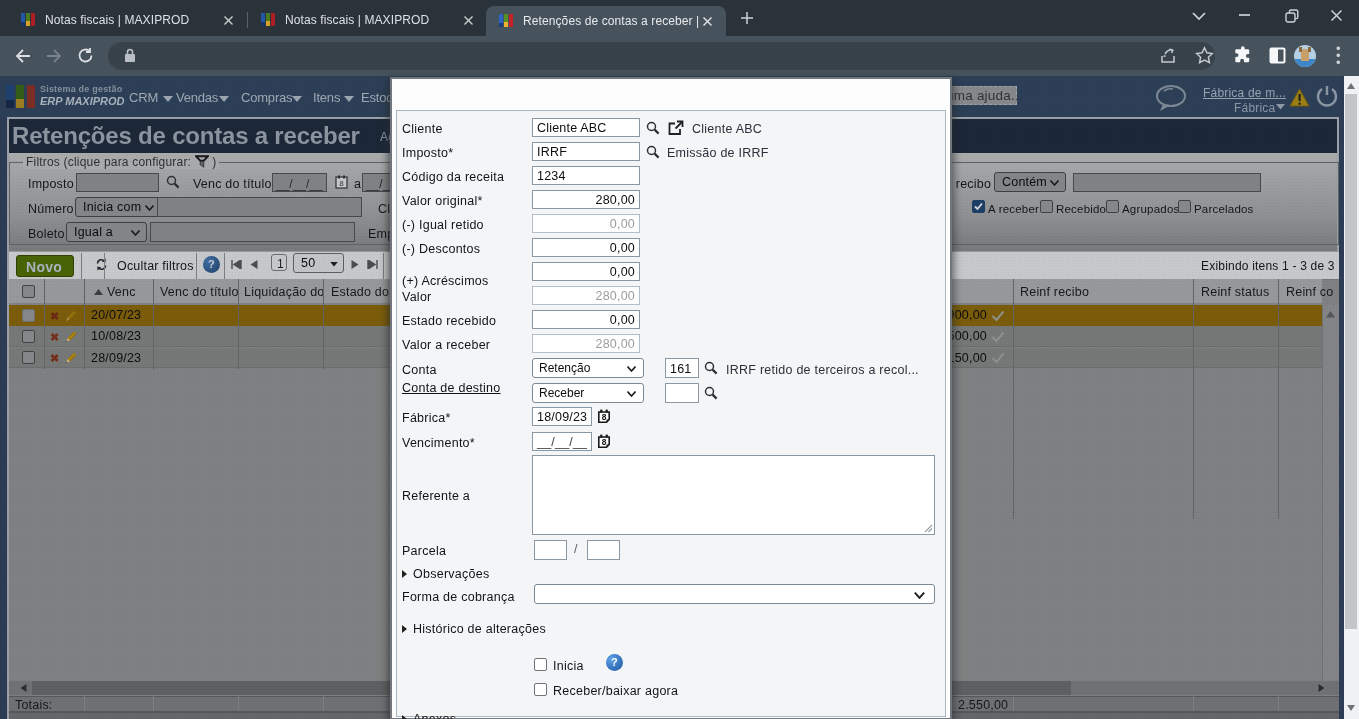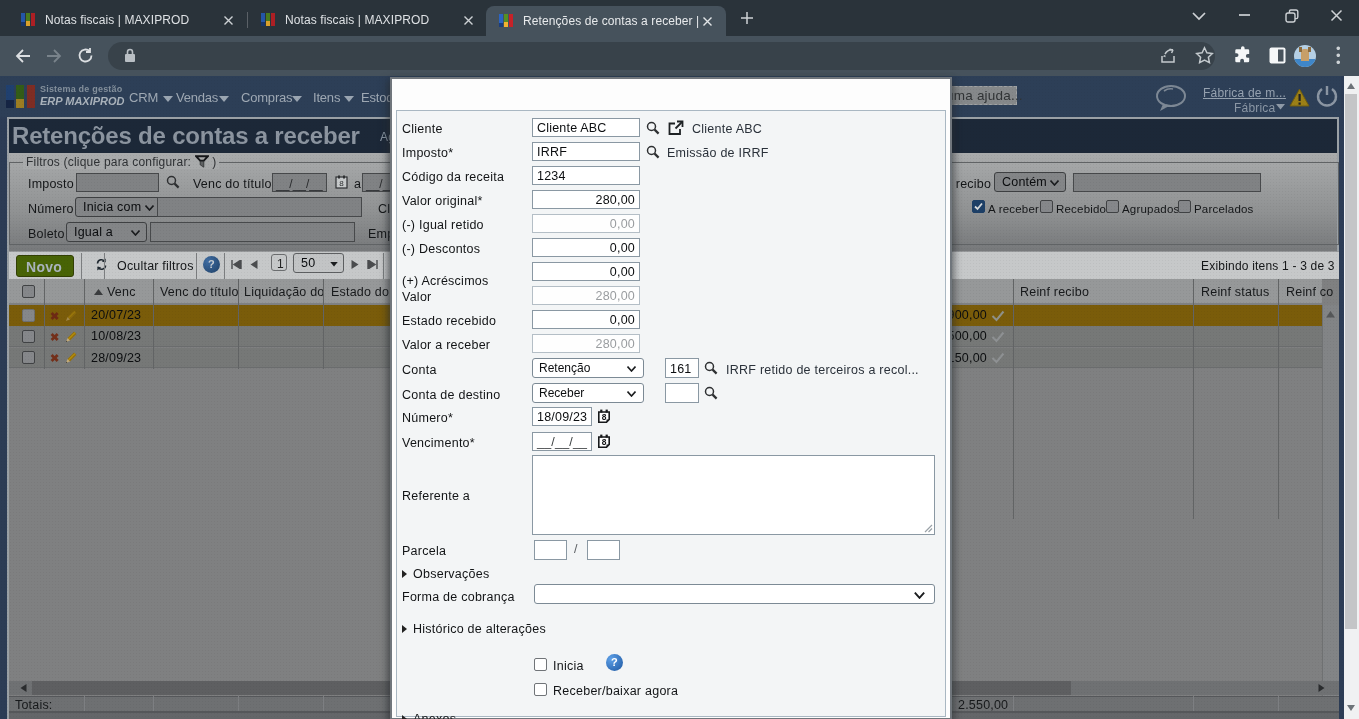--- a/index.html
+++ b/index.html
@@ -490,33 +490,33 @@
           </svg>
         </div>
     <div class="minput" style="left:268px;top:247px;width:34px;height:20px;">
           <span class="v" style="top:3px;">161</span>
         </div>
     <svg class="ab" style="left:307px;top:250px;" width="14" height="14" viewBox="0 0 14 14">
           <circle cx="5.5" cy="5.5" r="4" fill="none" stroke="#2e3032" stroke-width="1.5"></circle>
           <path d="M8.6 8.6 L12.6 12.6" stroke="#2e3032" stroke-width="2.2"></path>
         </svg>
     <div class="mlink" style="left:329px;top:252px;">IRRF retido de terceiros a recol...</div>
-    <div class="mlabel" style="top:277px;">Conta de destino</div>
+    <div class="mlabel" style="top:270px;text-decoration:underline;">Conta de destino</div>
     <div class="mselect" style="left:135px;top:272px;width:112px;height:20px;">
           <span style="position:absolute;left:6px;top:2px;">Receber</span>
           <svg class="chev" style="right:7px;top:7px;" viewBox="0 0 9 6">
             <path d="M0.5 0.5 L4.5 5 L8.5 0.5" fill="none" stroke="#1a1c1e" stroke-width="1.6"></path>
           </svg>
         </div>
     <div class="minput" style="left:268px;top:272px;width:34px;height:20px;"></div>
     <svg class="ab" style="left:307px;top:275px;" width="14" height="14" viewBox="0 0 14 14">
           <circle cx="5.5" cy="5.5" r="4" fill="none" stroke="#2e3032" stroke-width="1.5"></circle>
           <path d="M8.6 8.6 L12.6 12.6" stroke="#2e3032" stroke-width="2.2"></path>
         </svg>
-    <div class="mlabel" style="top:300px;">Número*</div>
+    <div class="mlabel" style="top:300px;">Fábrica*</div>
     <div class="minput" style="left:135px;top:296px;width:60px;height:19px;">
           <span class="v">18/09/23</span>
         </div>
     <svg class="ab" style="left:200px;top:298px;" width="14" height="15" viewBox="0 0 14 15">
           <path d="M1.8 3 H12.2 V10.5 L9.5 13.2 H1.8 Z" fill="#fff" stroke="#17191b" stroke-width="1.6"></path>
           <rect x="3.2" y="0.6" width="2.2" height="3" fill="#17191b"></rect>
           <rect x="8.6" y="0.6" width="2.2" height="3" fill="#17191b"></rect>
           <path d="M9.5 13.2 L9.5 10.5 H12.2 Z" fill="#17191b"></path>
           <text x="7" y="11.4" font-size="8.6" font-weight="bold" fill="#17191b" text-anchor="middle" font-family="Liberation Mono">8</text>
         </svg>

